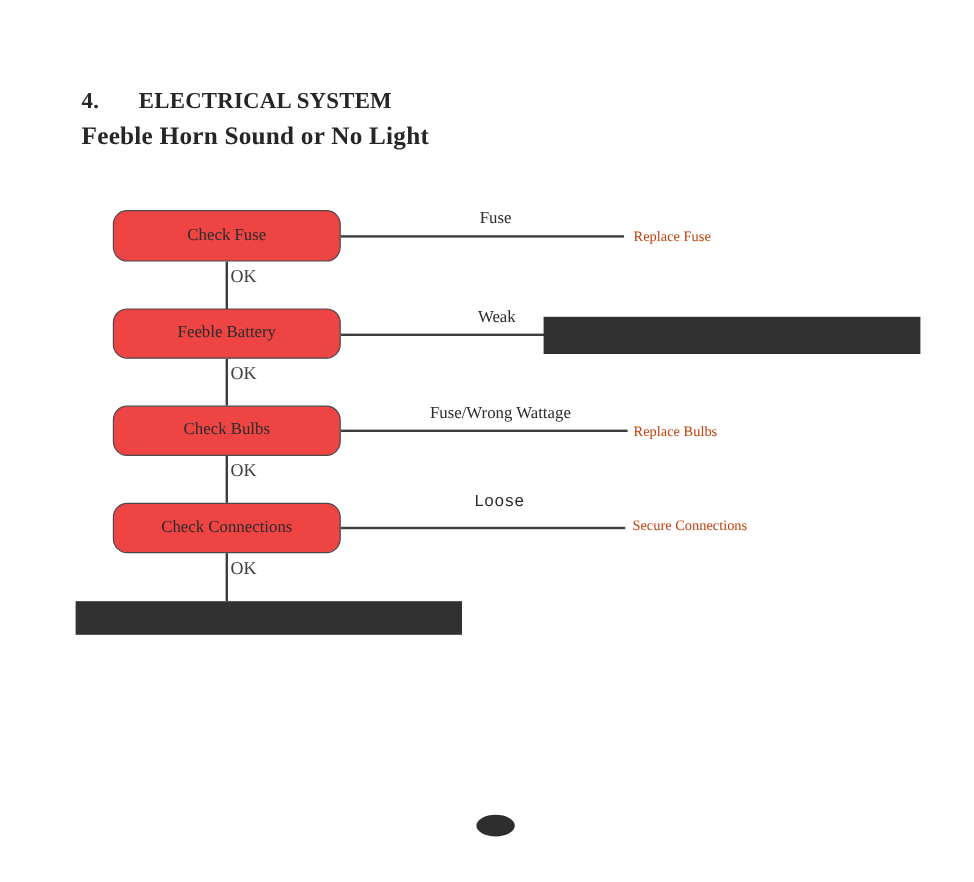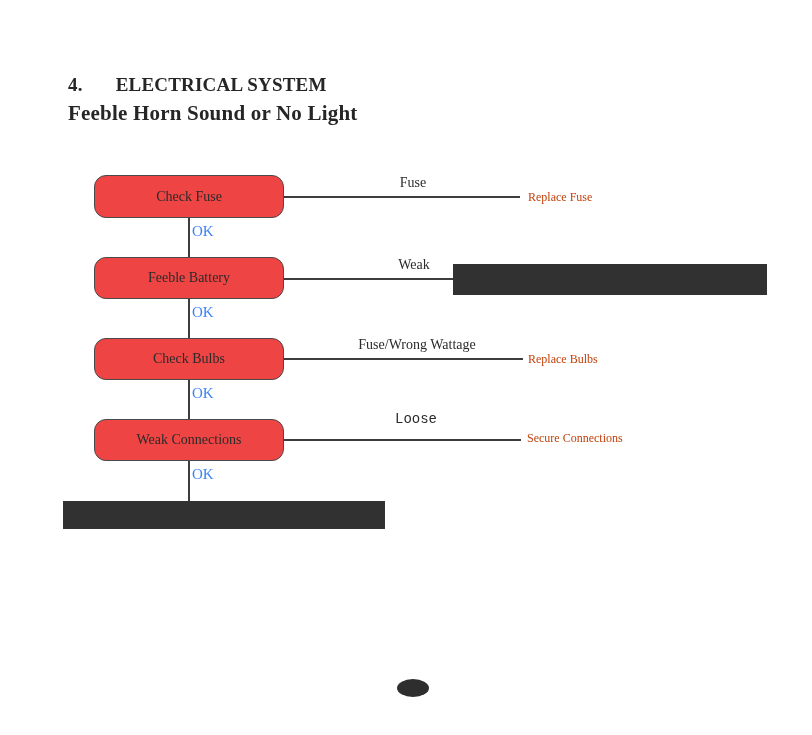--- a/index.html
+++ b/index.html
@@ -37,21 +37,21 @@
   .hline-r2{left:284px;top:278px;width:170px;}
   .hline-r3{left:284px;top:358px;width:239px;}
   .hline-r4{left:284px;top:439px;width:237px;}
 
   .vline{position:absolute;left:188px;width:2px;background:#3d3d3d;}
   .vline-1{top:218px;height:40px;}
   .vline-2{top:299px;height:39px;}
   .vline-3{top:380px;height:39px;}
   .vline-4{top:461px;height:40px;}
 
-  .ok-label{position:absolute;left:192px;font-size:15px;line-height:17px;color:#3b82f6;}
+  .ok-label{position:absolute;left:192px;font-size:15px;line-height:17px;color:#404040;}
   .ok-1{top:223px;}
   .ok-2{top:304px;}
   .ok-3{top:385px;}
   .ok-4{top:466px;}
 
   .cond-label{position:absolute;transform:translateX(-50%);font-size:14px;line-height:17px;white-space:nowrap;color:#2b2b2b;text-align:center;}
   .cond-r1{left:413px;top:174px;}
   .cond-r2{left:414px;top:256px;}
   .cond-r3{left:417px;top:336px;}
   .cond-r4{left:416px;top:411px;font-family:Liberation Mono, monospace;}
@@ -104,21 +104,21 @@
   <div class="node-box box-r3">
     <span>Check Bulbs</span>
   </div>
   <div class="hline hline-r3"></div>
   <div class="cond-label cond-r3">Fuse/Wrong Wattage</div>
   <div class="action-label action-r3">Replace Bulbs</div>
   <div class="vline vline-3"></div>
   <div class="ok-label ok-3">OK</div>
 
   <div class="node-box box-r4">
-    <span>Weak Connections</span>
+    <span>Check Connections</span>
   </div>
   <div class="hline hline-r4"></div>
   <div class="cond-label cond-r4">Loose</div>
   <div class="action-label action-r4">Secure Connections</div>
   <div class="vline vline-4"></div>
   <div class="ok-label ok-4">OK</div>
 
   <div class="redaction-bar redact-final"></div>
 
   <div class="page-marker-oval"></div>

